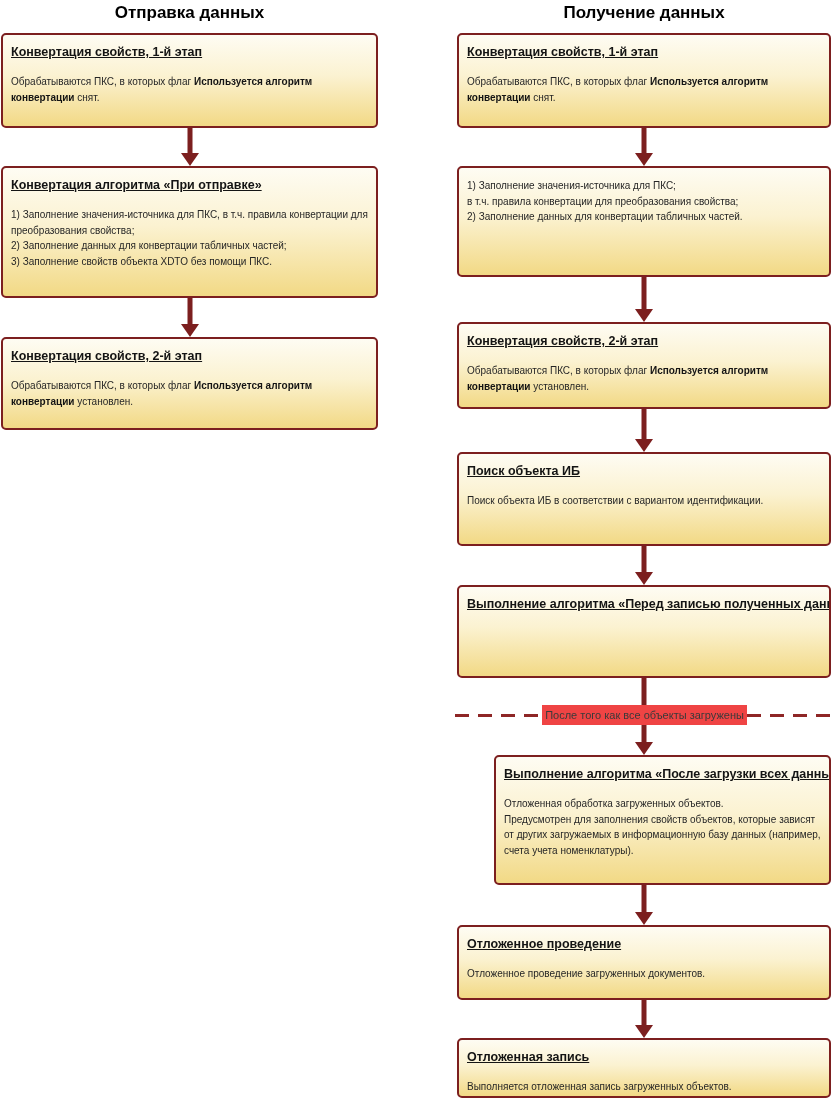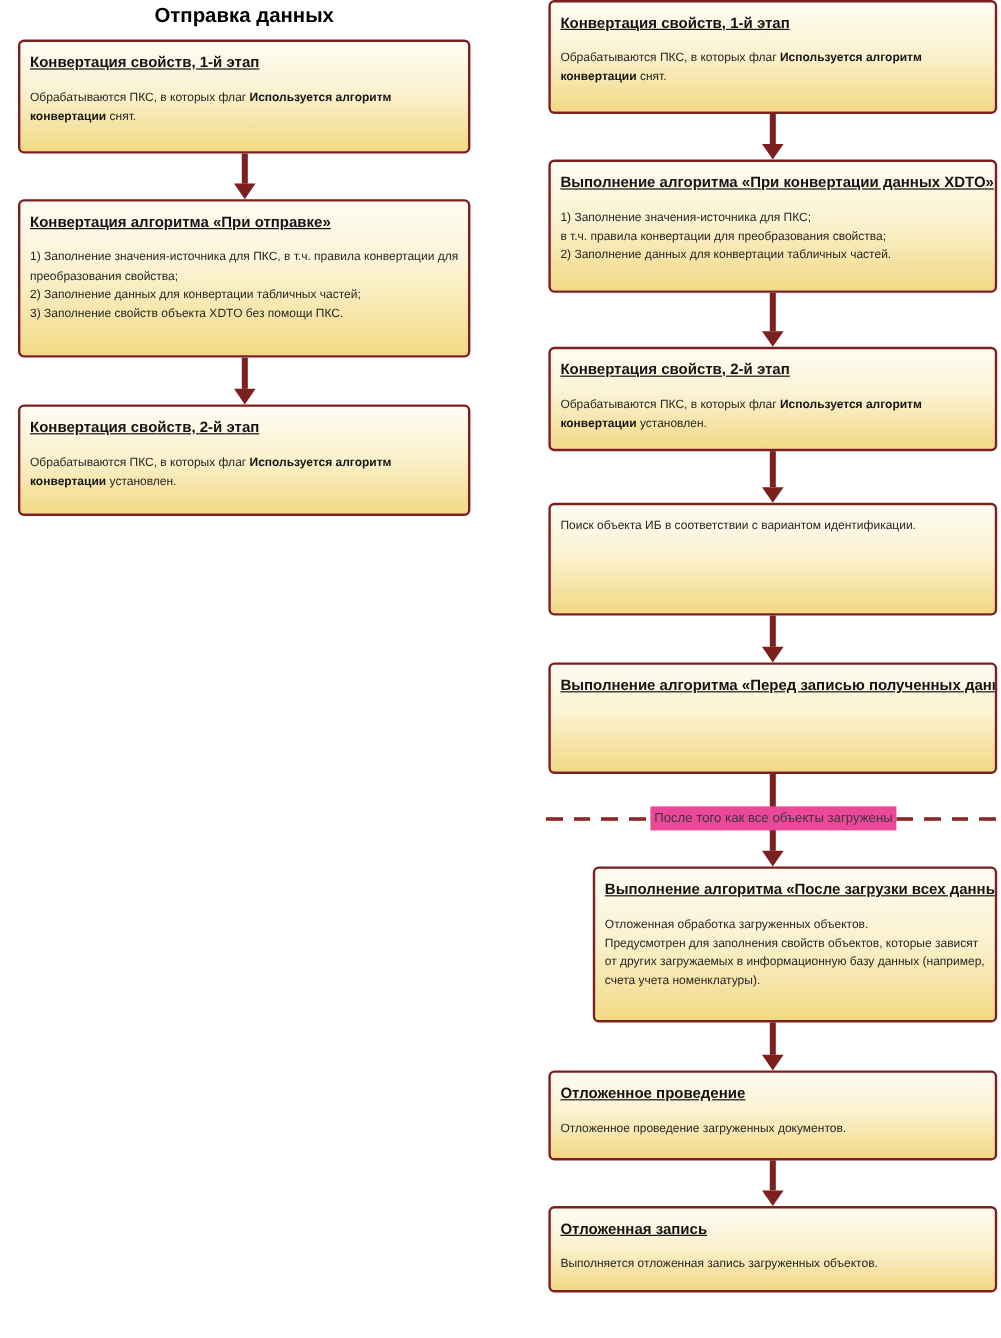--- a/index.html
+++ b/index.html
@@ -5,21 +5,21 @@
   html, body { margin: 0; padding: 0; background: #ffffff; }
   body { font-family: "Liberation Sans", sans-serif; }
   .canvas {
     position: relative;
     width: 834px;
     height: 1115px;
     background: #ffffff;
     overflow: hidden;
   }
   .column { position: absolute; top: 0; }
-  #left-col  { left: 15px;   width: 377px; }
+  #left-col  { left: 1px;   width: 377px; }
   #right-col { left: 457px; width: 374px; }
   .col-title {
     height: 26px;
     line-height: 26px;
     margin-bottom: 7px;
     text-align: center;
     font-size: 17px;
     font-weight: bold;
     color: var(--title-color, #000);
   }
@@ -80,21 +80,21 @@
     z-index: 1;
   }
   .dash-seg {
     flex: 1;
     height: 3px;
     background: repeating-linear-gradient(90deg,
       var(--dash, #8e2626) 0 14px,
       transparent 14px 23px);
   }
   .divider-label {
-    background: #ec4899;
+    background: #ef4444;
     font-size: 11px;
     color: #3a3a3a;
     padding: 0 3px;
     white-space: nowrap;
     line-height: 20px;
   }
 </style>
 </head>
 <body>
 
@@ -116,45 +116,46 @@
       <div class="connector" style="height: 39px;">
         <div class="shaft" style="height: 26px;"></div>
         <div class="head"></div>
       </div>
       <div class="flow-box" style="height: 93px;">
         <div class="box-header">Конвертация свойств, 2-й этап</div>
         <div class="box-body"><span>Обрабатываются ПКС, в которых флаг </span><span class="bold">Используется алгоритм конвертации</span><span> установлен.</span></div>
       </div>
     </div>
   <div class="column" id="right-col">
+    <div class="col-title">Получение данных</div>
   <div class="flow-box" style="height: 95px;">
         <div class="box-header">Конвертация свойств, 1-й этап</div>
         <div class="box-body"><span>Обрабатываются ПКС, в которых флаг </span><span class="bold">Используется алгоритм конвертации</span><span> снят.</span></div>
       </div>
       <div class="connector" style="height: 38px;">
         <div class="shaft" style="height: 25px;"></div>
         <div class="head"></div>
       </div>
       <div class="flow-box" style="height: 111px;">
-        <div class="box-header">Выполнение алгоритма «При конвертации данных XDTO»</div>
         <div class="box-body"><span>1) Заполнение значения-источника для ПКС;</span><br><span>в т.ч. правила конвертации для преобразования свойства;</span><br><span>2) Заполнение данных для конвертации табличных частей.</span></div>
       </div>
       <div class="connector" style="height: 45px;">
         <div class="shaft" style="height: 32px;"></div>
         <div class="head"></div>
       </div>
       <div class="flow-box" style="height: 87px;">
         <div class="box-header">Конвертация свойств, 2-й этап</div>
         <div class="box-body"><span>Обрабатываются ПКС, в которых флаг </span><span class="bold">Используется алгоритм конвертации</span><span> установлен.</span></div>
       </div>
       <div class="connector" style="height: 43px;">
         <div class="shaft" style="height: 30px;"></div>
         <div class="head"></div>
       </div>
       <div class="flow-box" style="height: 94px;">
+        <div class="box-header">Поиск объекта ИБ</div>
         <div class="box-body"><span>Поиск объекта ИБ в соответствии с вариантом идентификации.</span></div>
       </div>
       <div class="connector" style="height: 39px;">
         <div class="shaft" style="height: 26px;"></div>
         <div class="head"></div>
       </div>
       <div class="flow-box" style="height: 93px;">
         <div class="box-header">Выполнение алгоритма «Перед записью полученных данных»</div>
       </div>
       <div class="connector divider-zone" style="height: 77px;">
@@ -175,18 +176,18 @@
         <div class="head"></div>
       </div>
       <div class="flow-box" style="height: 75px;">
         <div class="box-header">Отложенное проведение</div>
         <div class="box-body"><span>Отложенное проведение загруженных документов.</span></div>
       </div>
       <div class="connector" style="height: 38px;">
         <div class="shaft" style="height: 25px;"></div>
         <div class="head"></div>
       </div>
-      <div class="flow-box" style="height: 72px;">
+      <div class="flow-box" style="height: 60px;">
         <div class="box-header">Отложенная запись</div>
         <div class="box-body"><span>Выполняется отложенная запись загруженных объектов.</span></div>
       </div>
     </div>
 </div>
 
 </body></html>

